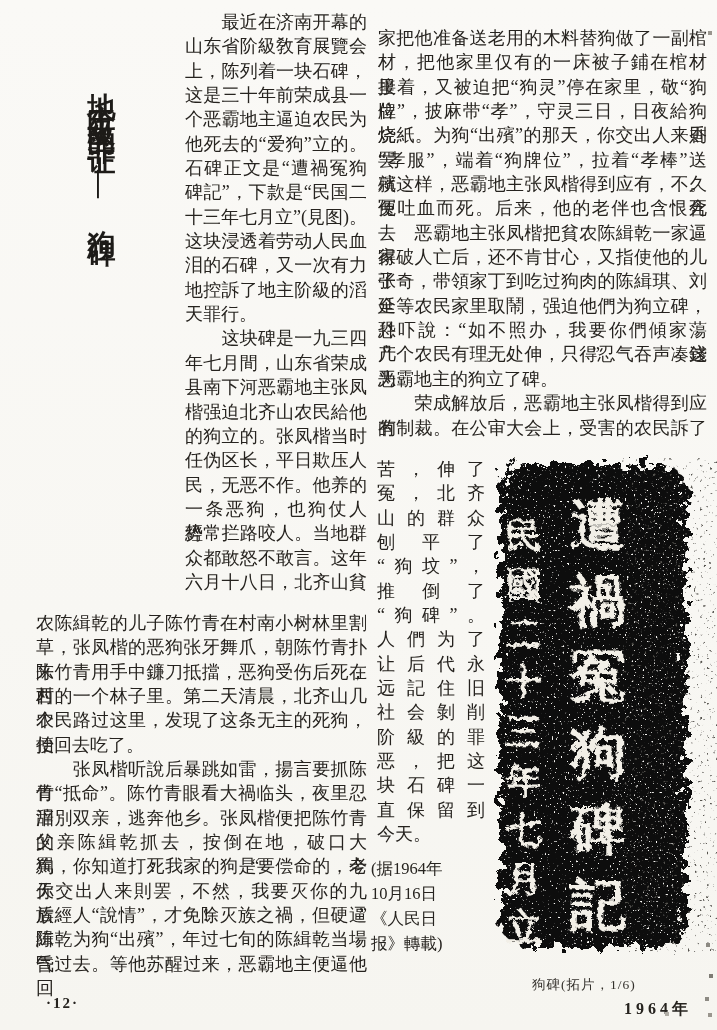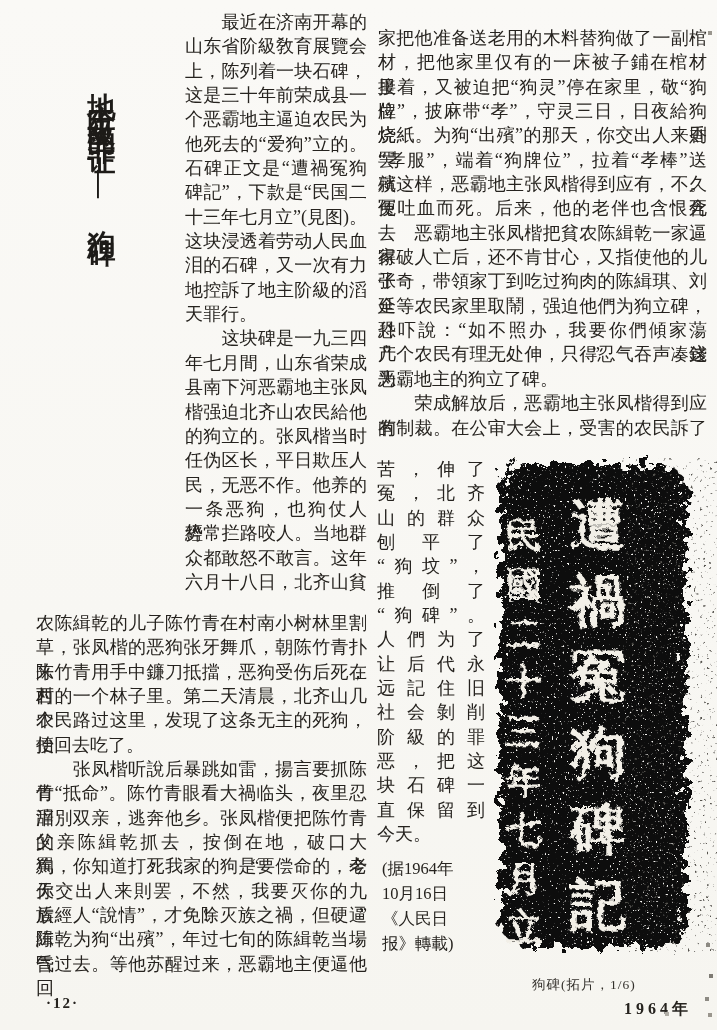--- a/index.html
+++ b/index.html
@@ -17,21 +17,21 @@
     font-size:28px;font-weight:bold;letter-spacing:9px;
     color:#1d1b18;
   }
   .col{position:absolute;font-size:18px;}
   .tline{height:24.35px;line-height:24.35px;white-space:normal;overflow:visible;}
   .tline.just{text-align:justify;text-align-last:justify;text-justify:inter-character;}
   .col1{left:185px;top:10px;width:182px;}
   .colw{left:36px;top:611px;width:331px;}
   .col2{left:378px;top:26px;width:329px;}
   .col2n{left:377px;top:457px;width:108px;}
-  .note{left:382px;top:856px;width:112px;font-size:16.5px;}
+  .note{left:371px;top:856px;width:112px;font-size:16.5px;}
   .note .tline{height:25px;line-height:25px;}
   .stele{position:absolute;left:494px;top:452px;width:223px;height:506px;}
   .stele svg{display:block;}
   .stele text{font-family:"Liberation Serif","DejaVu Serif",serif;font-weight:bold;fill:#f2efe7;}
   .caption{position:absolute;left:532px;top:966px;font-size:13.5px;letter-spacing:1px;color:#34312c;margin-top:10px;}
   .pagenum{position:absolute;left:46px;top:995px;font-size:15px;font-weight:bold;letter-spacing:2px;}
   .year{position:absolute;left:624px;top:999px;font-size:16px;font-weight:bold;letter-spacing:4px;}
   .noise{position:absolute;left:0;top:0;width:2px;height:2px;background:transparent;
     box-shadow:709px 32px 0 1px #9a968e, 707px 944px 0 1px #8d8a83, 710px 975px 0 1px #7e7b74,
                706px 998px 0 1px #8d8a83, 709px 1014px 0 1px #9a968e, 666px 1013px 0 1px #b0ada5;}

